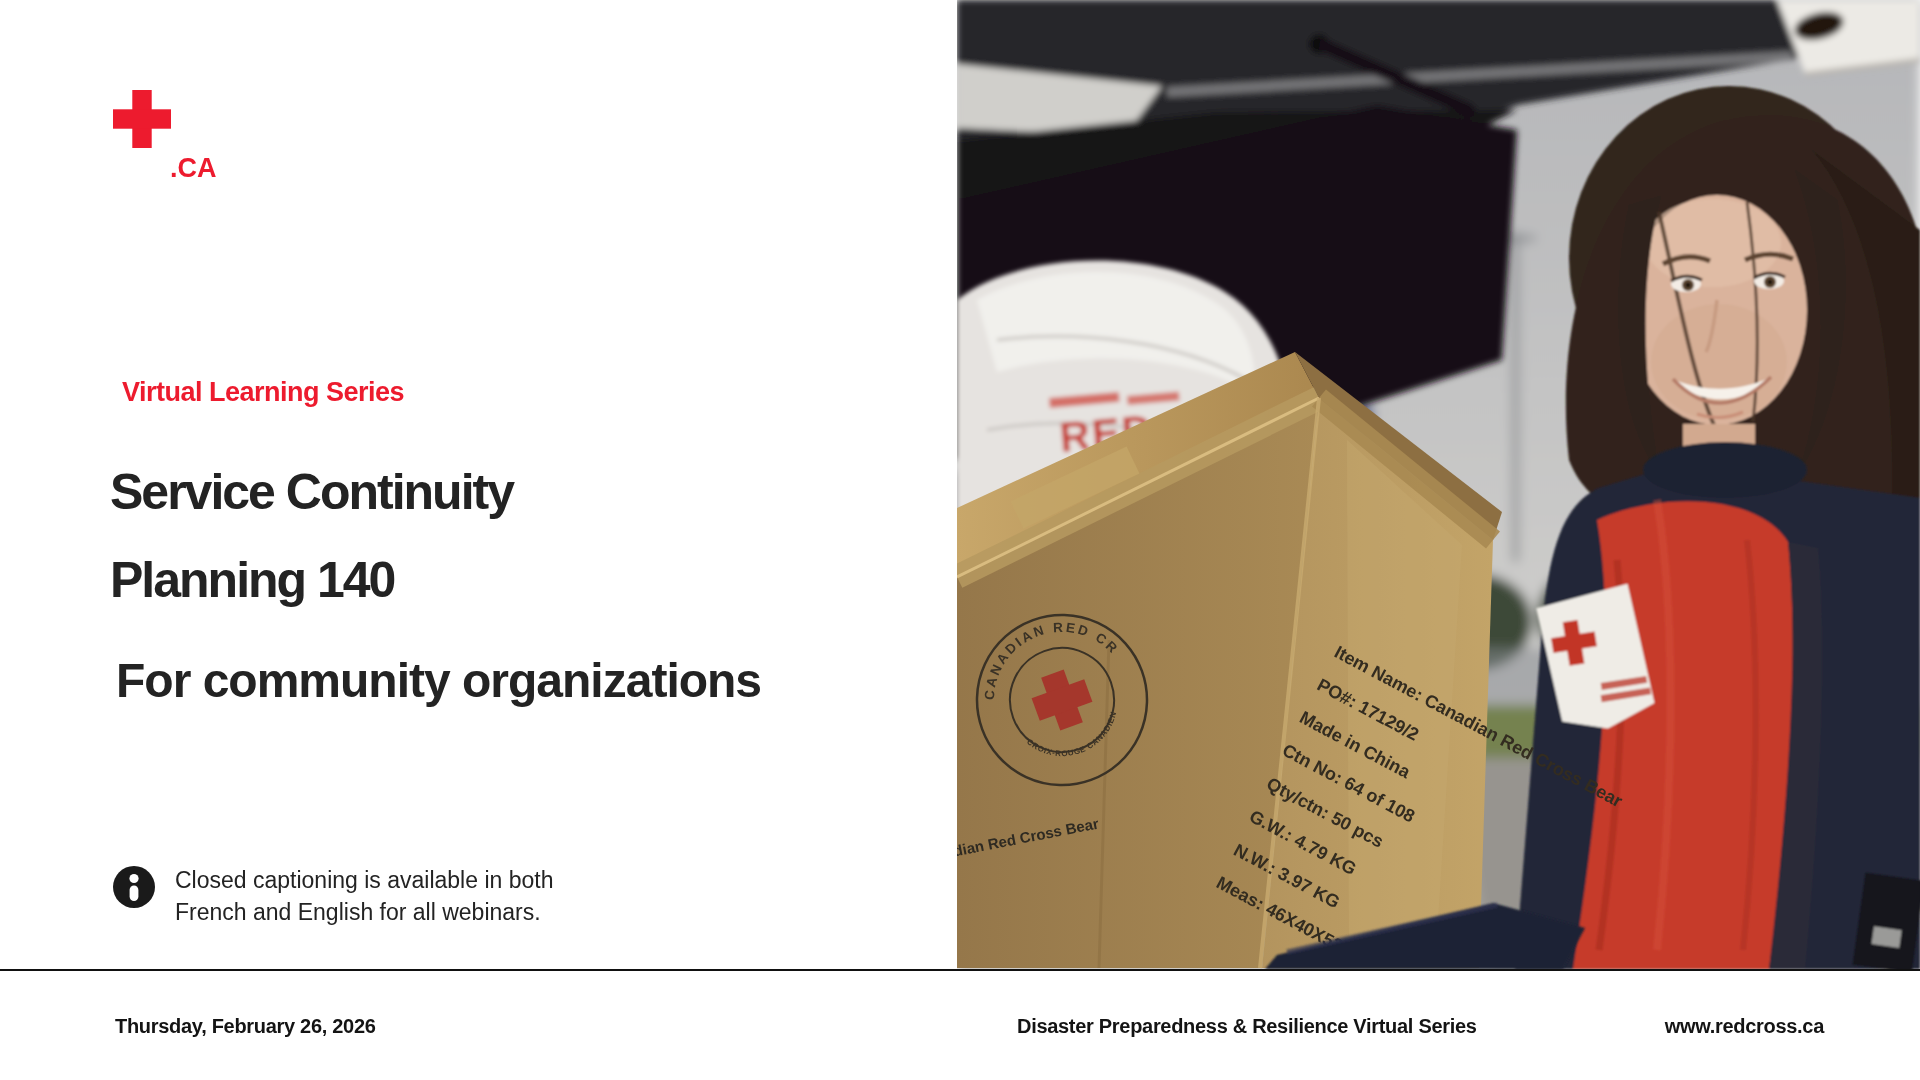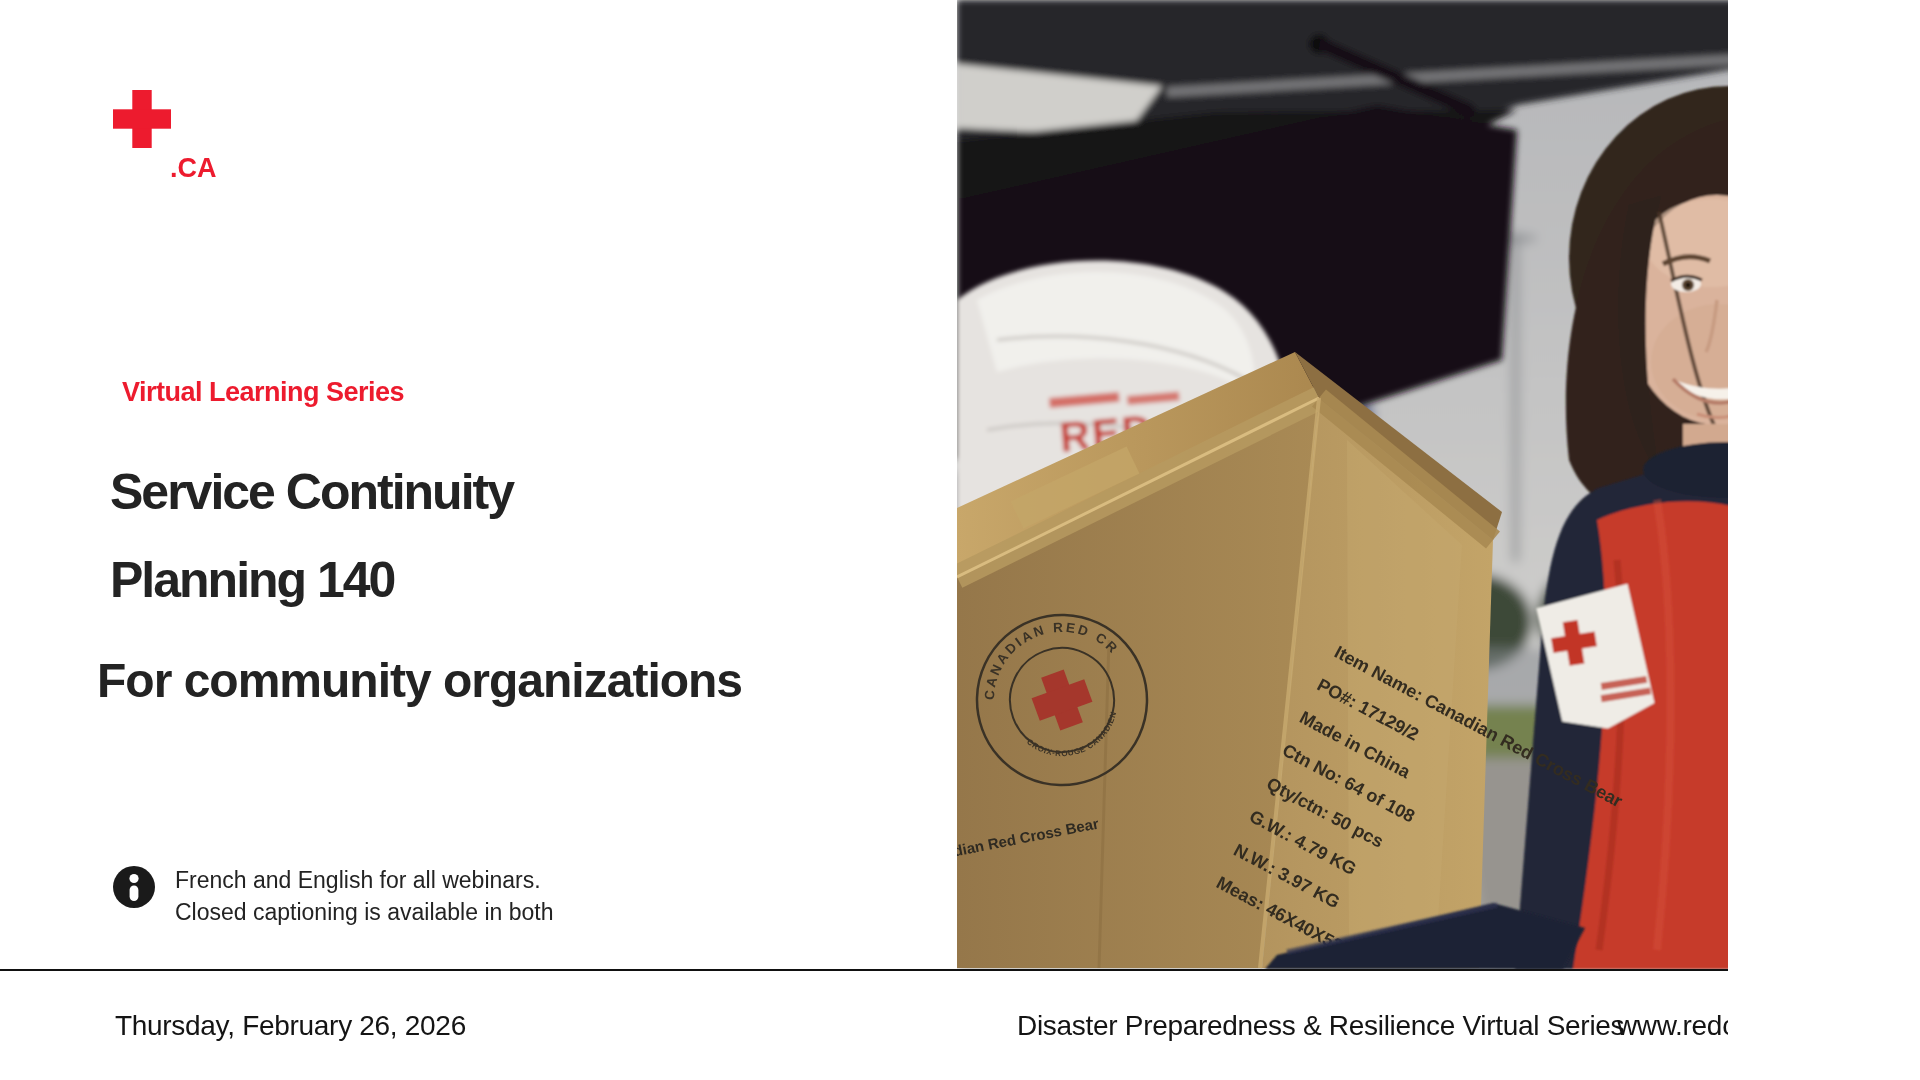--- a/index.html
+++ b/index.html
@@ -1,31 +1,31 @@
 <!DOCTYPE html>
 <html><head>
 <meta charset="utf-8">
 <style>
   html,body{margin:0;padding:0;background:#ffffff;}
   body{font-family:"Liberation Sans", sans-serif; -webkit-font-smoothing:antialiased;}
-  .canvas{position:relative;width:1728px;height:1080px;background:#ffffff;overflow:hidden;}
+  .canvas{position:relative;width:1920px;height:1080px;background:#ffffff;overflow:hidden;}
 
   
   .logo{position:absolute;left:113px;top:90px;width:230px;height:95px;}
   .eyebrow{position:absolute;left:122px;top:377px;font-size:27px;font-weight:bold;color:#ed1b2e;letter-spacing:-0.5px;}
   .title{position:absolute;left:110px;top:448px;font-size:50px;line-height:88px;font-weight:bold;color:#232323;letter-spacing:-2px;}
-  .subtitle{position:absolute;left:97px;top:653px;font-size:48px;font-weight:bold;color:#232323;letter-spacing:-1px;}
+  .subtitle{position:absolute;left:116px;top:653px;font-size:48px;font-weight:bold;color:#232323;letter-spacing:-1px;}
   .cc-note{position:absolute;left:113px;top:864px;display:flex;align-items:flex-start;}
   .cc-icon{width:42px;height:42px;flex:0 0 auto;margin-top:2px;}
   .cc-text{margin-left:20px;font-size:23px;line-height:32px;color:#232323;}
 
   
   .divider{position:absolute;left:0;top:969px;width:1920px;height:2px;background:#111111;}
   .footer{position:absolute;left:0;top:971px;width:1920px;height:109px;background:#ffffff;}
-  .footer .f-item{position:absolute;top:50%;transform:translateY(-50%);font-size:28px;font-weight:normal;color:#141414;letter-spacing:-0.3px;white-space:nowrap;}
+  .footer .f-item{position:absolute;top:50%;transform:translateY(-50%);font-size:20px;font-weight:bold;color:#141414;letter-spacing:-0.3px;white-space:nowrap;}
   .f-date{left:115px;}
   .f-series{left:1017px;transform:translate(-50%,-50%);}
   .f-site{right:96px;}
 
   
   .photo{position:absolute;left:957px;top:0;width:963px;height:969px;}
   svg text{font-family:"Liberation Sans", sans-serif;}
 </style>
 </head>
 <body>
@@ -49,22 +49,22 @@
   </div>
   <div class="subtitle">For community organizations</div>
 
   <div class="cc-note">
     <svg class="cc-icon" viewBox="0 0 42 42">
       <circle cx="21" cy="21" r="21" fill="#1a1a1a"></circle>
       <circle cx="21" cy="12.5" r="4.6" fill="#ffffff"></circle>
       <rect x="16.6" y="19.5" width="8.8" height="15.5" rx="4.4" fill="#ffffff"></rect>
     </svg>
     <div class="cc-text">
+      <div>Closed captioning is available in both</div>
       <div>French and English for all webinars.</div>
-      <div>Closed captioning is available in both</div>
     </div>
   </div>
 
   <svg class="photo" viewBox="0 0 963 969">
     <defs>
       <linearGradient id="sky" x1="0" y1="0" x2="0" y2="1">
         <stop offset="0" stop-color="#b4b5b8"></stop>
           <stop offset="1" stop-color="#d3d2cf"></stop>
       </linearGradient>
       <linearGradient id="faceL" x1="0" y1="0" x2="1" y2="0">

